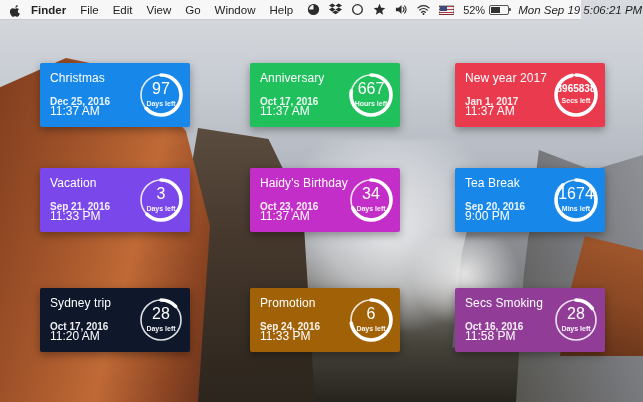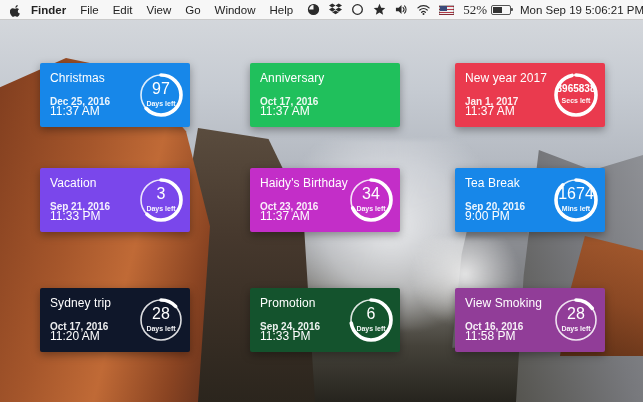--- a/index.html
+++ b/index.html
@@ -35,40 +35,40 @@
     clip-path:polygon(30% 0,100% 12%,100% 100%,0 100%,12% 46%);
     filter:blur(.7px); }
   .snow { position:absolute; left:410px; top:238px; width:110px; height:90px;
     background:radial-gradient(ellipse at 50% 40%, rgba(240,240,240,.9), rgba(240,240,240,0) 70%);
     filter:blur(2px); }
   .valley { position:absolute; left:0; bottom:0; width:643px; height:70px;
     background:linear-gradient(180deg, rgba(38,36,30,0) 0%, #26239 0%, rgba(41,38,31,.2) 0%, #2a271f 40%, #1d1b15 100%);
     filter:blur(.5px); }
 
   
-  .menubar { position:absolute; left:0; top:0; width:643px; height:20px;
+  .menubar { position:absolute; left:0; top:0; width:581px; height:20px;
     background:rgba(248,248,248,.96); border-bottom:1px solid rgba(0,0,0,.18);
     display:flex; align-items:center; font-size:11.5px; color:#232323; z-index:50; }
   .mb-left { display:flex; align-items:center; gap:0; padding-left:10px; }
   .apple { display:flex; align-items:center; padding:0 9px 0 0; height:20px; }
   .apple svg { width:12px; height:14px; fill:#2b2b2b; }
   .app-name { font-weight:bold; margin-right:14px; }
   .menu-item { margin-right:14px; cursor:default; }
   .mb-right { margin-left:auto; display:flex; align-items:center; gap:9px; padding-right:9px; }
   .sicon { display:flex; align-items:center; }
   .sicon svg { width:13px; height:13px; }
   .flag { width:15px; height:10px; position:relative; overflow:hidden; border:0.5px solid rgba(0,0,0,.25);
     background:repeating-linear-gradient(180deg,#b23a48 0 1.5px,#eee 1.5px 3px); }
   .flag::after { content:""; position:absolute; left:0; top:0; width:7px; height:5px; background:#3b4a7a; }
   .batt-wrap { display:flex; align-items:center; gap:4px; }
-  .batt-pct { font-size:13px; color:#2b2b2b;font-family:Liberation Serif, serif; }
+  .batt-pct { font-size:11px; color:#2b2b2b; }
   .batt { position:relative; width:20px; height:10px; border:1px solid #555; border-radius:2px; }
   .batt::before { content:""; position:absolute; left:1px; top:1px; bottom:1px; width:9px; background:#333; }
   .batt::after { content:""; position:absolute; right:-3px; top:2.5px; width:2px; height:3px; background:#555; border-radius:0 1px 1px 0; }
-  .clock { font-size:11.5px; color:#1f1f1f; white-space:nowrap; margin-left:0; }
+  .clock { font-size:11.5px; color:#1f1f1f; white-space:nowrap; margin-left:0;font-style:italic; }
 
   
   .card { position:absolute; width:150px; height:64px; border-radius:2px;
     box-shadow:0 3px 8px rgba(0,0,0,.35); color:#fff; }
   .pos-0 { left:40px;  top:63px; }
   .pos-1 { left:250px; top:63px; }
   .pos-2 { left:455px; top:63px; }
   .pos-3 { left:40px;  top:168px; }
   .pos-4 { left:250px; top:168px; }
   .pos-5 { left:455px; top:168px;text-align:right; }
@@ -175,20 +175,30 @@
         <div class="ring-center">
           <div class="ring-value">97</div>
           <div class="ring-unit">Days left</div>
         </div>
       </div>
     </div>
       <div class="card pos-1" style="background: rgb(32, 192, 92);">
       <div class="card-title">Anniversary</div>
       <div class="card-date">Oct 17, 2016</div>
       <div class="card-time">11:37 AM</div>
+      <div class="ring">
+        <svg viewBox="0 0 48 48">
+          <circle class="ring-track" cx="24" cy="24" r="20"></circle>
+          <circle class="ring-progress" cx="24" cy="24" r="20" transform="rotate(-90 24 24)" stroke-dasharray="98.02 27.65"></circle>
+        </svg>
+        <div class="ring-center">
+          <div class="ring-value">667</div>
+          <div class="ring-unit">Hours left</div>
+        </div>
+      </div>
     </div>
       <div class="card pos-2" style="background: rgb(234, 58, 78);">
       <div class="card-title">New year 2017</div>
       <div class="card-date">Jan 1, 2017</div>
       <div class="card-time">11:37 AM</div>
       <div class="ring">
         <svg viewBox="0 0 48 48">
           <circle class="ring-track" cx="24" cy="24" r="20"></circle>
           <circle class="ring-progress" cx="24" cy="24" r="20" transform="rotate(-90 24 24)" stroke-dasharray="120.64 5.03"></circle>
         </svg>
@@ -251,37 +261,37 @@
         <svg viewBox="0 0 48 48">
           <circle class="ring-track" cx="24" cy="24" r="20"></circle>
           <circle class="ring-progress" cx="24" cy="24" r="20" transform="rotate(-90 24 24)" stroke-dasharray="16.34 109.33"></circle>
         </svg>
         <div class="ring-center">
           <div class="ring-value">28</div>
           <div class="ring-unit">Days left</div>
         </div>
       </div>
     </div>
-      <div class="card pos-7" style="background: #14532d;">
+      <div class="card pos-7" style="background: #a16207;">
       <div class="card-title">Promotion</div>
       <div class="card-date">Sep 24, 2016</div>
       <div class="card-time">11:33 PM</div>
       <div class="ring">
         <svg viewBox="0 0 48 48">
           <circle class="ring-track" cx="24" cy="24" r="20"></circle>
           <circle class="ring-progress" cx="24" cy="24" r="20" transform="rotate(-90 24 24)" stroke-dasharray="90.48 35.19"></circle>
         </svg>
         <div class="ring-center">
           <div class="ring-value">6</div>
           <div class="ring-unit">Days left</div>
         </div>
       </div>
     </div>
       <div class="card pos-8" style="background: rgb(145, 61, 152);">
-      <div class="card-title">View Smoking</div>
+      <div class="card-title">Secs Smoking</div>
       <div class="card-date">Oct 16, 2016</div>
       <div class="card-time">11:58 PM</div>
       <div class="ring">
         <svg viewBox="0 0 48 48">
           <circle class="ring-track" cx="24" cy="24" r="20"></circle>
           <circle class="ring-progress" cx="24" cy="24" r="20" transform="rotate(-90 24 24)" stroke-dasharray="18.85 106.81"></circle>
         </svg>
         <div class="ring-center">
           <div class="ring-value">28</div>
           <div class="ring-unit">Days left</div>

